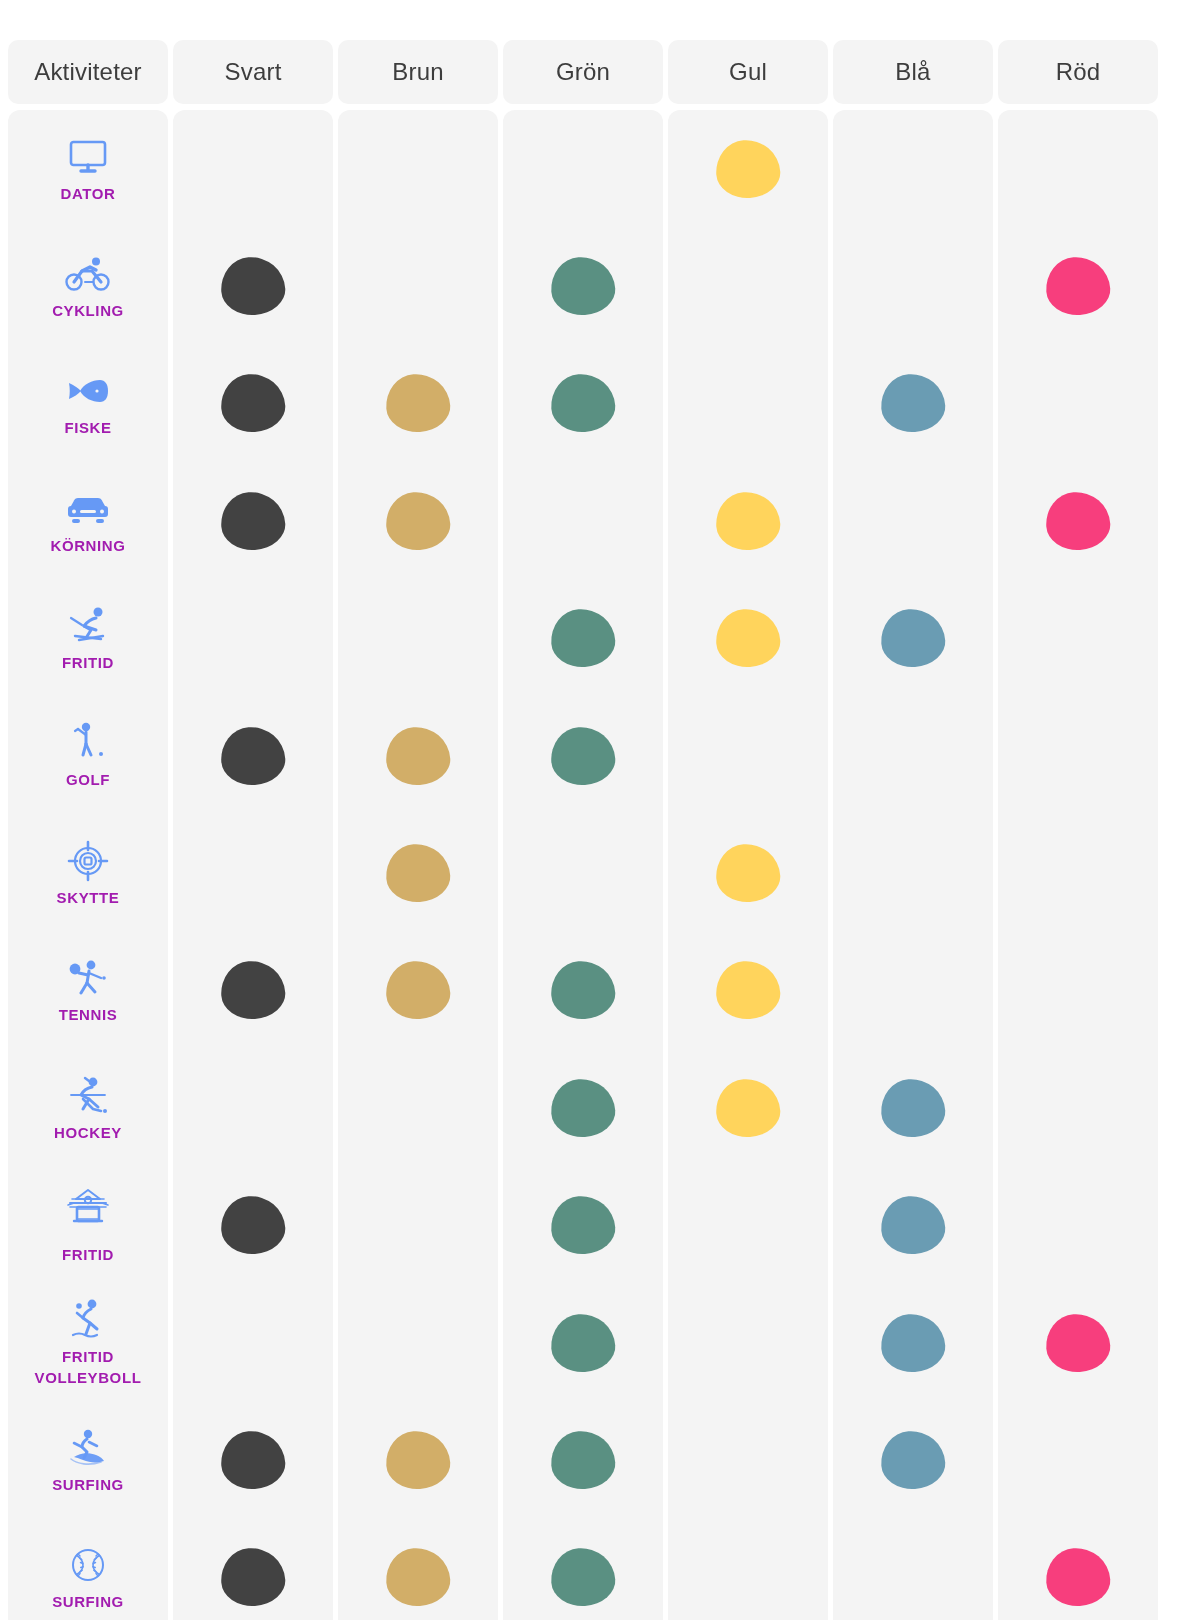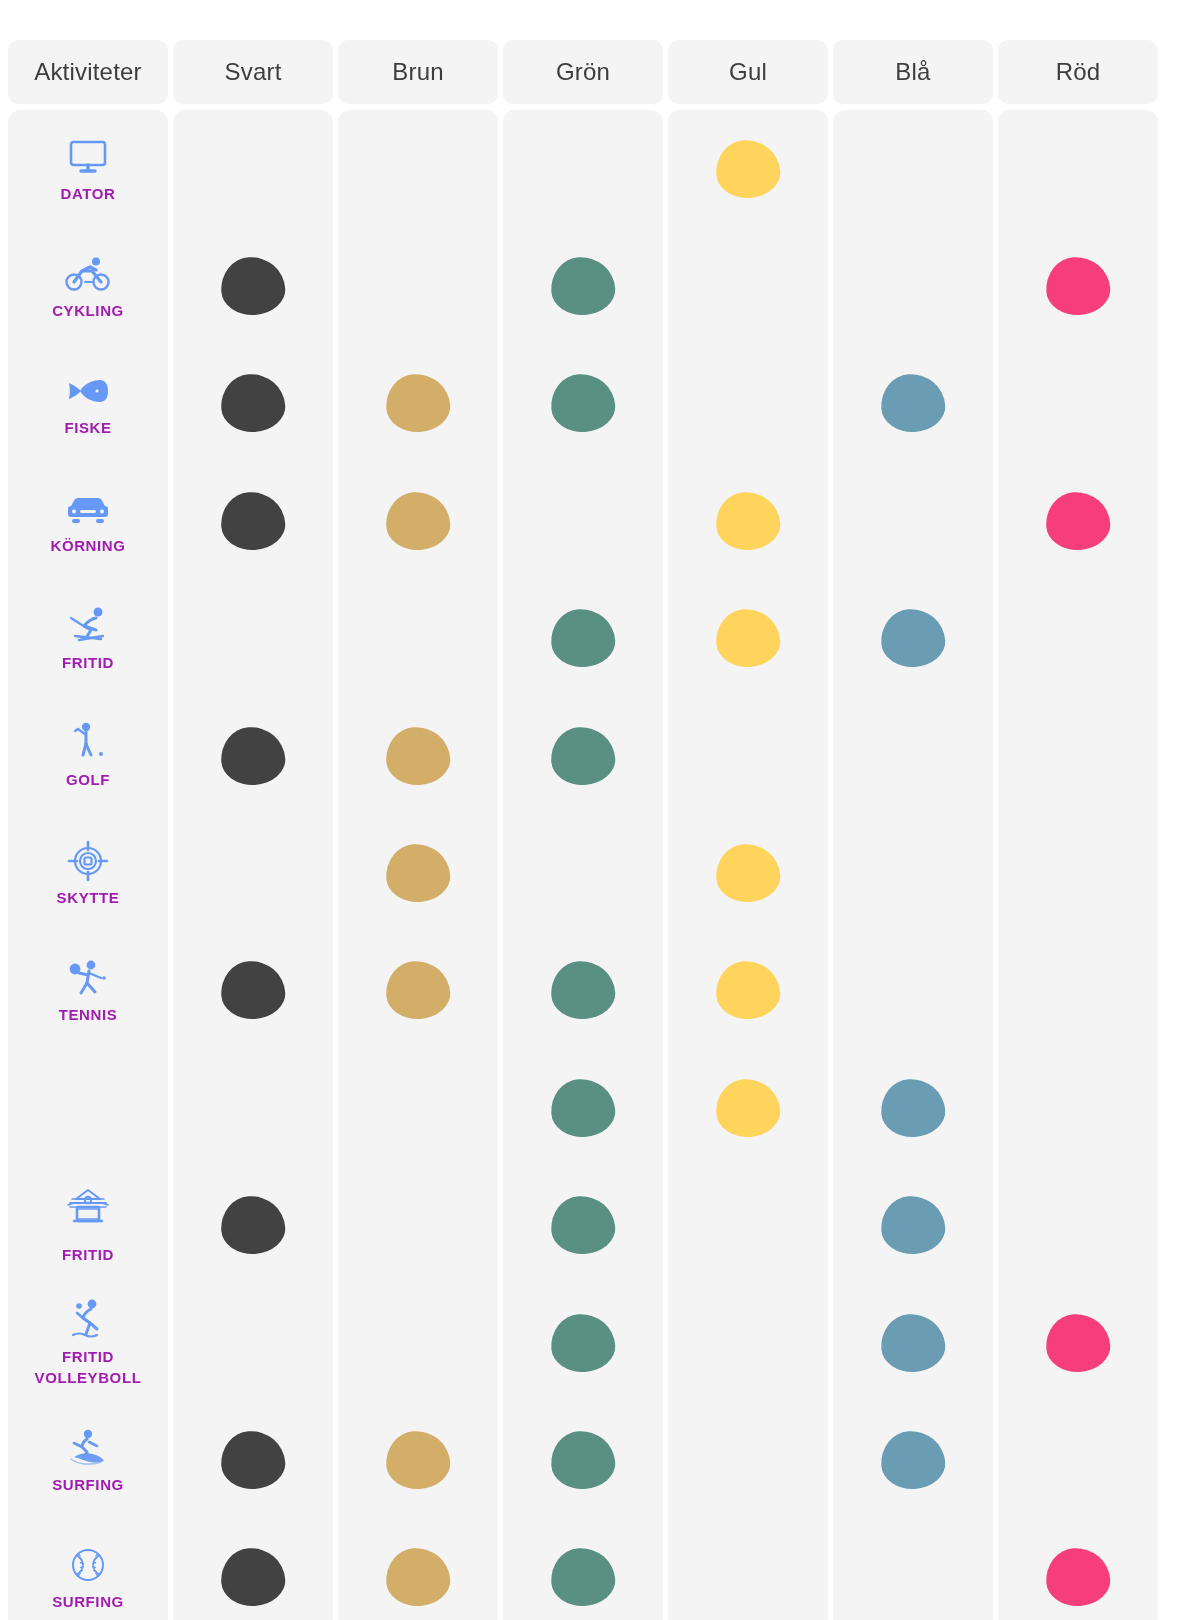--- a/index.html
+++ b/index.html
@@ -227,20 +227,34 @@
           <path d="M24 15l12 5" stroke-width="2.4"></path>
           <circle cx="39" cy="20" r="1.8" fill="currentColor" stroke="none"></circle>
         </svg>
       </div>
       <div class="row-label">TENNIS</div>
     </div>
     <div class="blob" style="background: rgb(66, 66, 66); left: 221px; top: 929.385px;"></div>
     <div class="blob" style="background: rgb(210, 174, 104); left: 386px; top: 929.385px;"></div>
     <div class="blob" style="background: rgb(90, 144, 130); left: 551px; top: 929.385px;"></div>
     <div class="blob" style="background: rgb(255, 212, 92); left: 716px; top: 929.385px;"></div>
+    <div class="row-cell" style="top: 1017.08px; height: 117.385px;">
+      <div class="row-icon">
+        <svg width="46" height="42" viewBox="0 0 46 42" fill="none" stroke="currentColor" stroke-width="3" stroke-linecap="round" stroke-linejoin="round">
+          <circle cx="28" cy="7" r="4.4" fill="currentColor" stroke="none"></circle>
+          <path d="M24 6l-4-3" stroke-width="2.4"></path>
+          <path d="M27 12c-5 1-9 4-11 8l8 4-6 10"></path>
+          <path d="M24 24l9 8"></path>
+          <path d="M18 24l10 10 8 2" stroke-width="2.6"></path>
+          <path d="M6 20h34" stroke-width="1.8"></path>
+          <circle cx="40" cy="36" r="2" fill="currentColor" stroke="none"></circle>
+        </svg>
+      </div>
+      <div class="row-label">HOCKEY</div>
+    </div>
     <div class="blob" style="background: rgb(90, 144, 130); left: 551px; top: 1046.77px;"></div>
     <div class="blob" style="background: rgb(255, 212, 92); left: 716px; top: 1046.77px;"></div>
     <div class="blob" style="background: rgb(106, 156, 179); left: 881px; top: 1046.77px;"></div>
     <div class="row-cell" style="top: 1134.46px; height: 117.385px; gap: 14px;">
       <div class="row-icon">
         <svg width="44" height="42" viewBox="0 0 44 42" fill="none" stroke="currentColor" stroke-width="2" stroke-linecap="round" stroke-linejoin="round">
           <path d="M22 3l12 9H10z"></path>
           <path d="M4 16h36"></path>
           <path d="M6 12h32" stroke-width="1.6"></path>
           <circle cx="22" cy="13" r="3.2"></circle>

